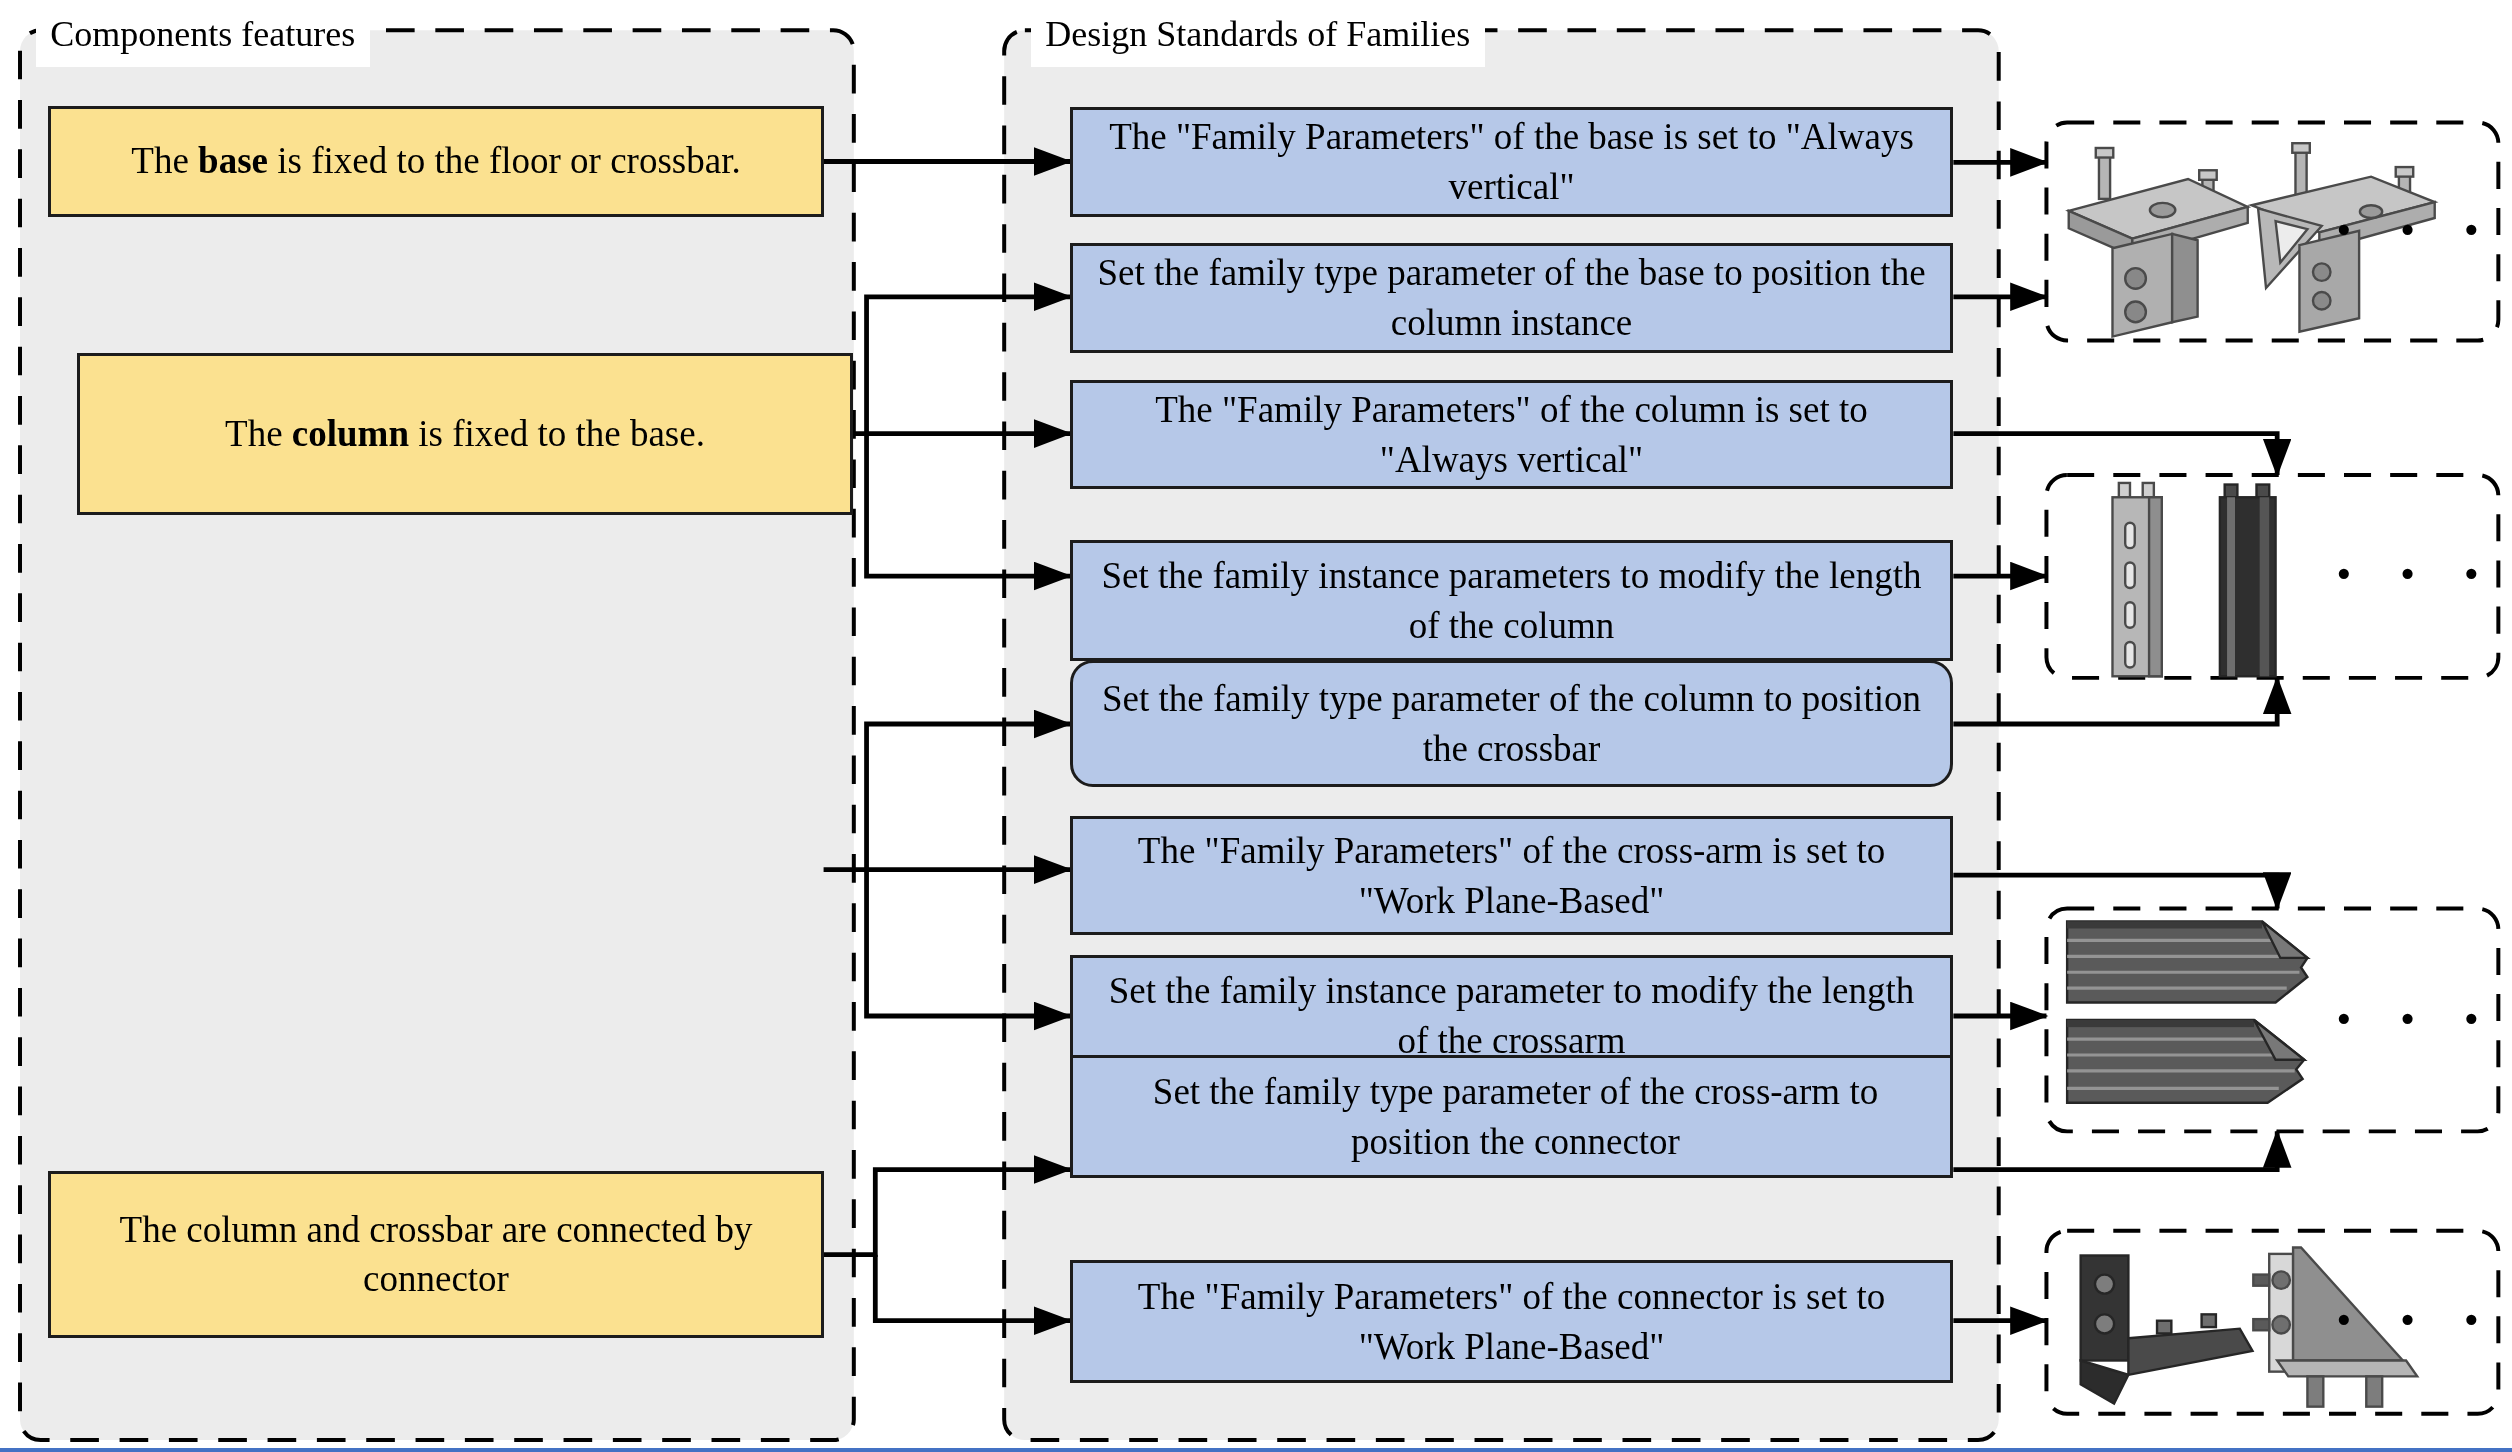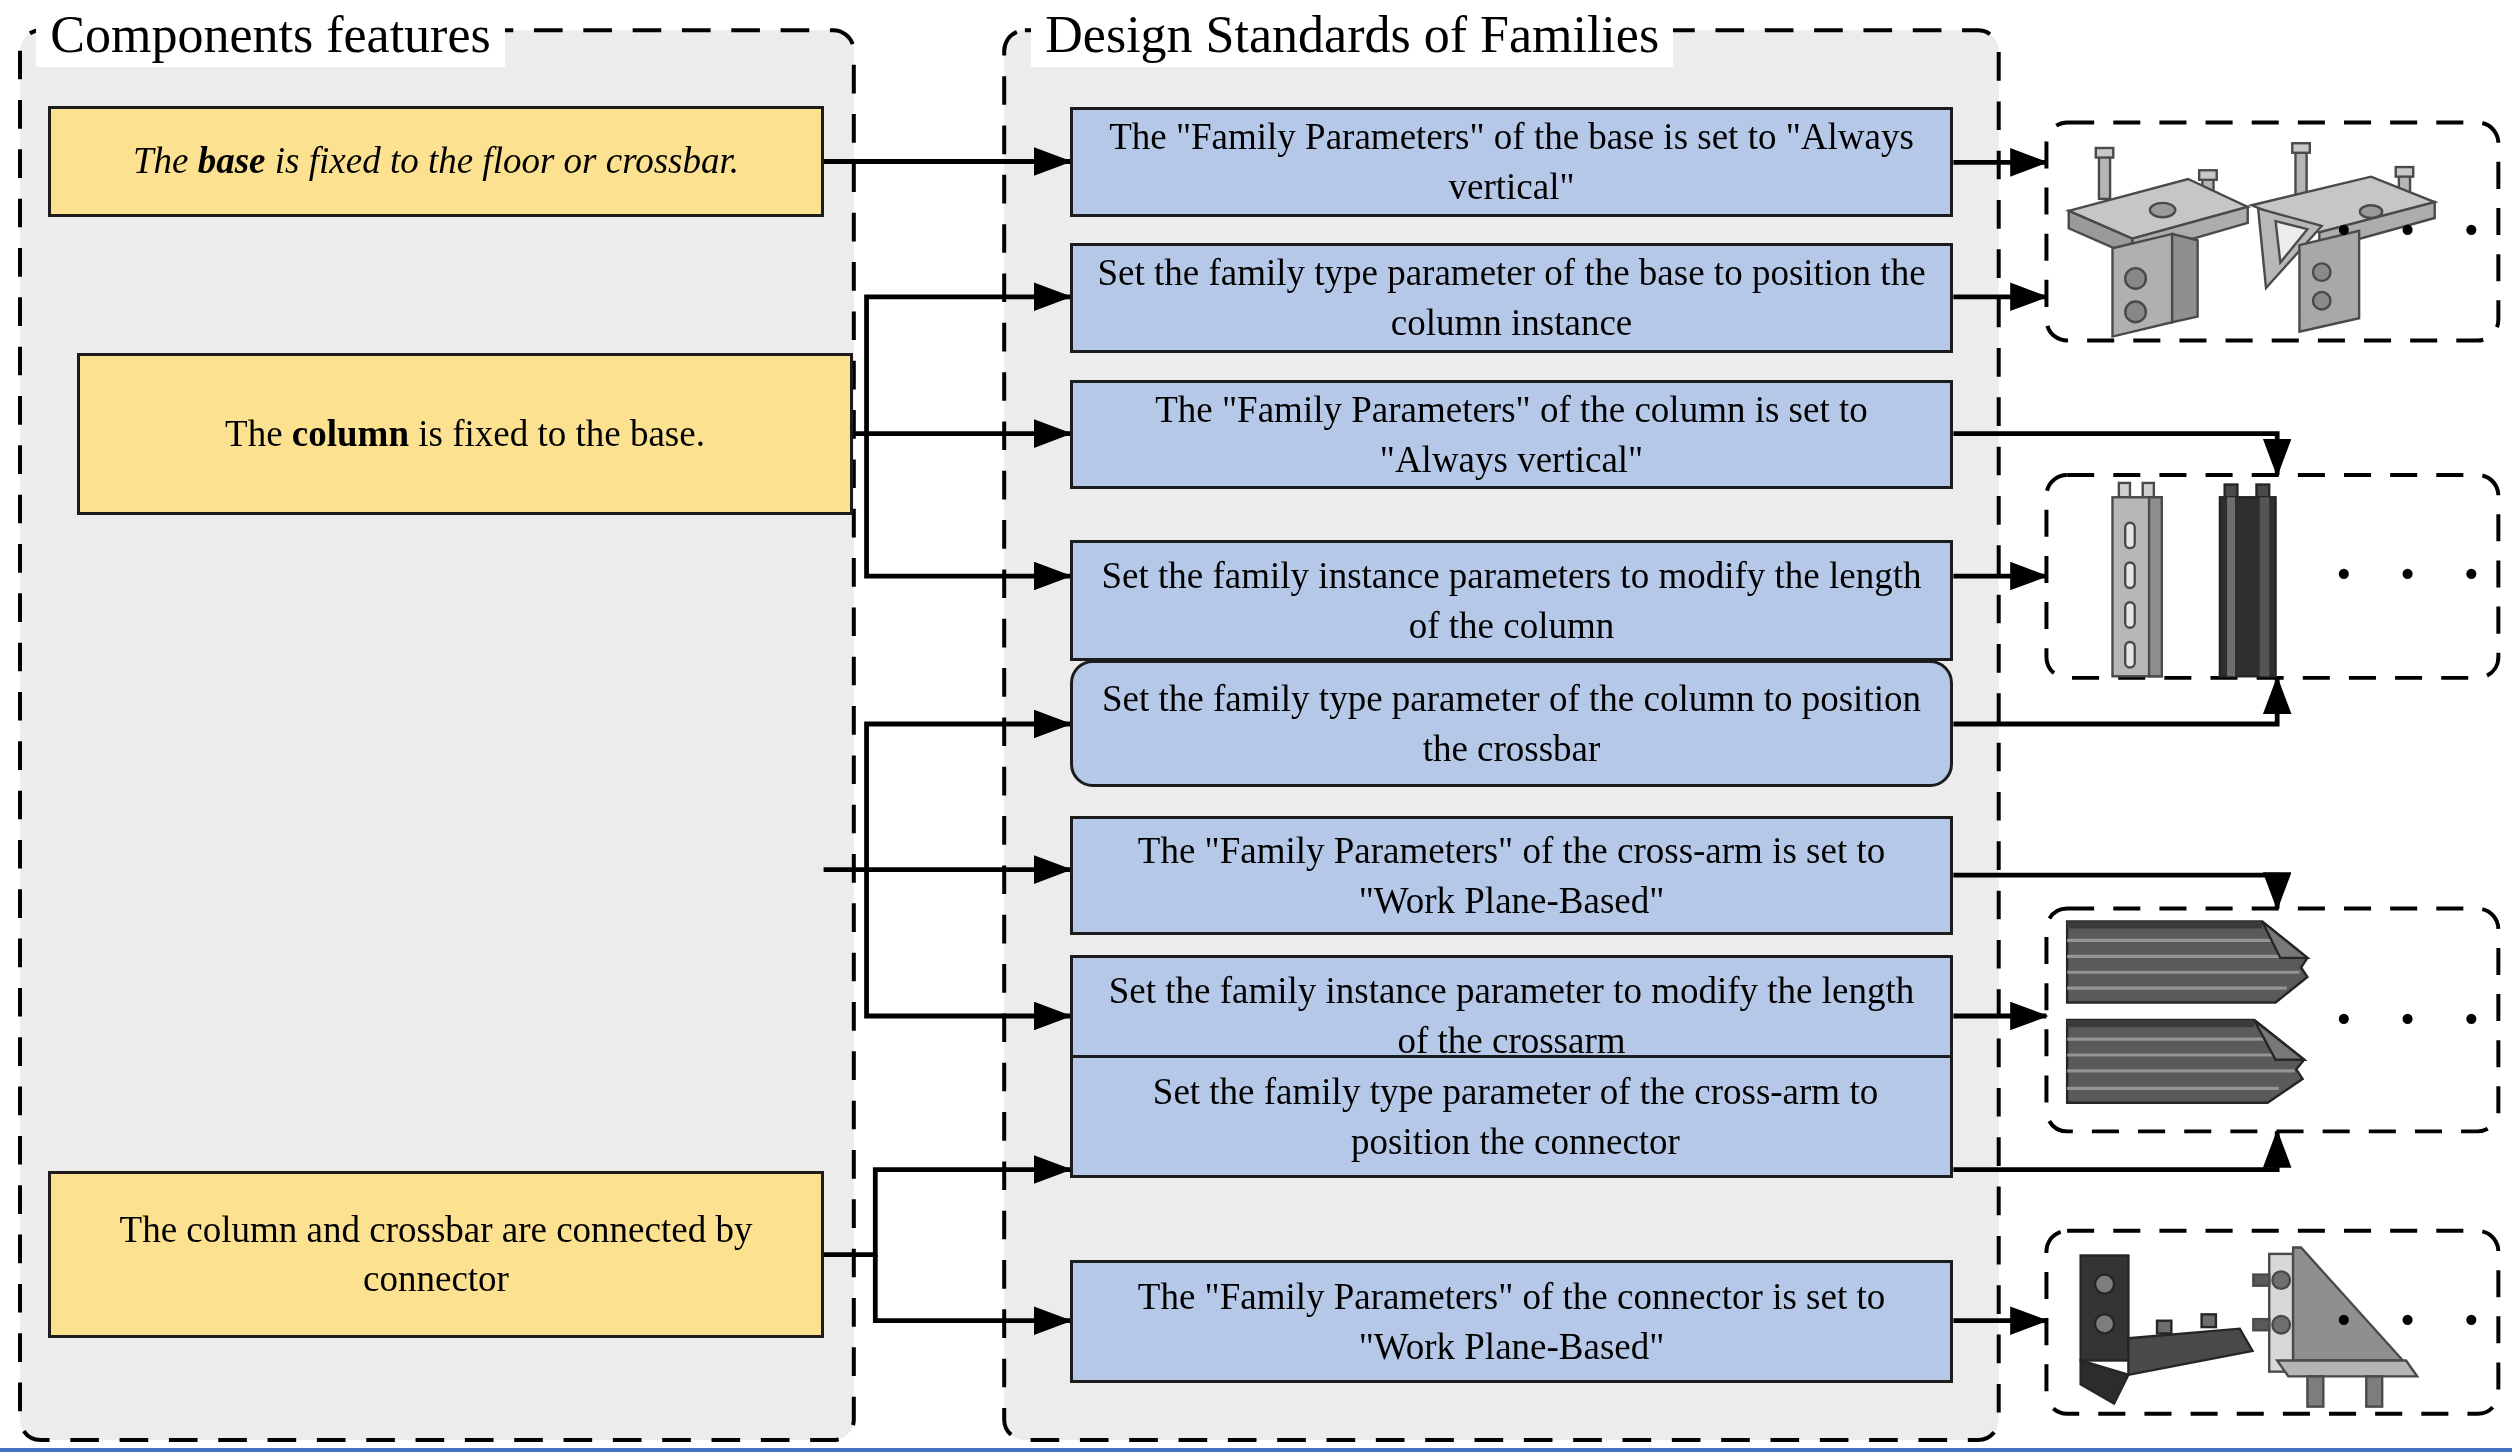--- a/index.html
+++ b/index.html
@@ -5,21 +5,21 @@
   html,body{margin:0;padding:0;background:#fff;}
   body{width:2512px;height:1452px;position:relative;font-family:"Liberation Serif","DejaVu Serif",serif;color:#000;}
   #stage{position:absolute;inset:0;}
   svg#diagram-svg{position:absolute;left:0;top:0;}
   .panel-rect{fill:var(--panel-bg);stroke:var(--line);stroke-width:5;stroke-dasharray:36 26;}
   .imgbox-rect{fill:#fff;stroke:var(--line);stroke-width:5;stroke-dasharray:34 24;}
   .arrow{fill:none;stroke:var(--line);stroke-width:6;marker-end:url(#ah);}
   .ol{stroke:#4a4a4a;stroke-width:3;}
   .ol2{stroke:#262626;stroke-width:3;}
   .panel-title{position:absolute;top:1.6px;height:65px;background:#fff;display:flex;align-items:center;
-    font-size:52px;padding:0 14.3px;white-space:nowrap;}
+    font-size:36px;padding:0 14.3px;white-space:nowrap;}
   .fbox{position:absolute;left:48px;width:776px;background:var(--feature-fill);
     border:3.2px solid var(--border-dark);box-sizing:border-box;display:flex;align-items:center;justify-content:center;
     text-align:center;font-size:37px;line-height:1.32;padding:0 21px;}
   .sbox{position:absolute;left:1070px;width:883px;background:var(--standard-fill);
     border:3.2px solid var(--border-dark);box-sizing:border-box;display:flex;align-items:center;justify-content:center;
     text-align:center;font-size:37px;line-height:1.34;padding:0 24px;}
   .dots{position:absolute;left:2332px;width:167px;height:56px;display:flex;align-items:center;justify-content:center;
     font-size:35px;letter-spacing:16px;font-family:"DejaVu Sans",sans-serif;}
   .bottom-rule{position:absolute;left:0;top:1448px;width:2512px;height:4.8px;background:var(--bottom-rule);}
 </style>
@@ -149,21 +149,21 @@
   </g>
 </svg>
 
 <div class="panel-title" style="left:36px;">
       <span>Components features</span>
     </div>
 <div class="panel-title" style="left:1031px;">
       <span>Design Standards of Families</span>
     </div>
 
-<div class="fbox" style="top:106px;height:111px;font-style:italic;">
+<div class="fbox" style="top:106px;height:111px;">
   <div><span>The </span><b>base</b><span> is fixed to the floor or crossbar.</span></div>
 </div>
 <div class="fbox" style="top:353px;height:162px;margin-left:29px;">
   <div><span>The </span><b>column</b><span> is fixed to the base.</span></div>
 </div>
 <div class="fbox" style="top:1171px;height:167px;">
   <div><span></span><b></b><span>The column and  crossbar are connected by connector</span></div>
 </div>
 
 <div class="sbox" style="top:107px;height:110px;">

